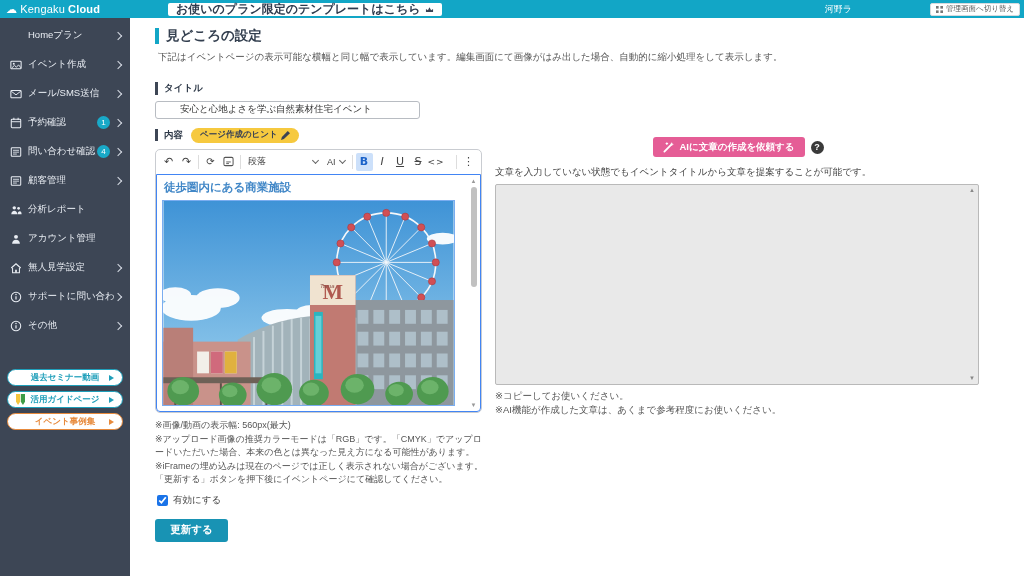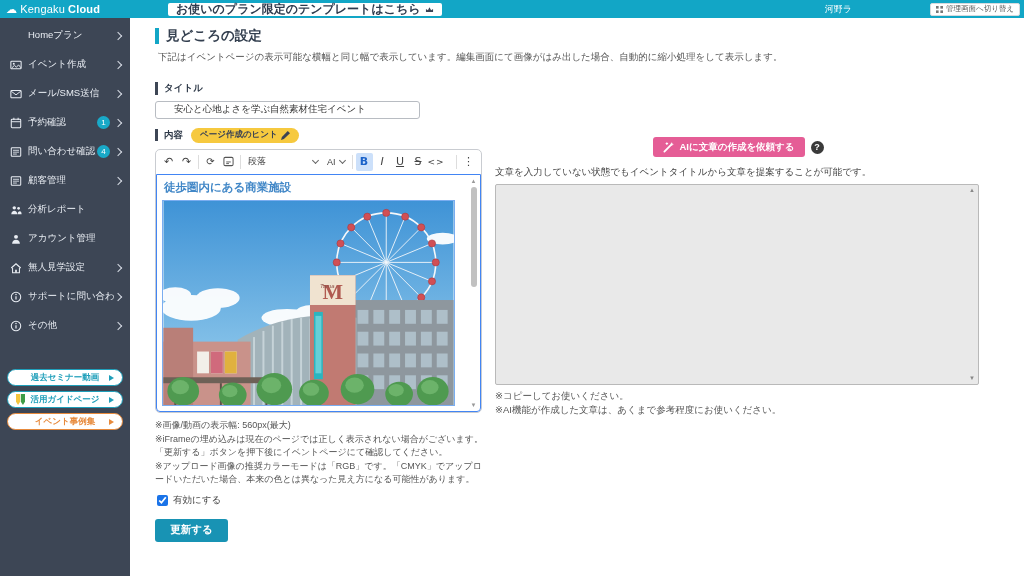--- a/index.html
+++ b/index.html
@@ -53,21 +53,21 @@
     border-left:4px solid #12a6c6; padding-left:7px; line-height:1.2; }
   .page-desc { font-size:9.5px; color:#555; margin:7px 0 0 3px; }
 
   .form-row { display:flex; margin-top:18px; }
   .col-left { width:332px; flex:none; }
   .col-right { width:487px; margin-left:8px; margin-top:55px; }
 
   .field-label { font-size:9.5px; font-weight:bold; color:#2f3a49;
     border-left:3px solid #3d4655; padding-left:6px; line-height:1.3; }
   .title-input { margin-top:6px; width:265px; height:18px; border:1px solid #b8bcc2;
-    border-radius:3px; font-size:9.5px; color:#333; padding:0 18px;
+    border-radius:3px; font-size:9.5px; color:#333; padding:0 24px;
     font-family:Liberation Sans, sans-serif; }
   .content-row { display:flex; align-items:center; gap:8px; margin-top:9px; }
   .hint-pill { background:#f6c93f; border:none; border-radius:9px; height:15px;
     padding:0 9px; font-size:8.5px; font-weight:bold; color:#3a4254; cursor:pointer;
     display:flex; align-items:center; gap:3px; }
 
   
   .editor { margin-top:6px; width:327px; border:1px solid #c9ccd1; border-radius:5px;
     background:#fff; }
   .toolbar { height:24px; display:flex; align-items:center; padding:0 4px; gap:1px; }
@@ -504,22 +504,22 @@
           <div class="escroll">
             <div class="arr">▲</div>
             <div class="thumb"></div>
             <div class="arr down">▼</div>
           </div>
         </div>
       </div>
 
       <div class="notes">
         <div>※画像/動画の表示幅: 560px(最大)</div>
+        <div>※アップロード画像の推奨カラーモードは「RGB」です。「CMYK」でアップロードいただいた場合、本来の色とは異なった見え方になる可能性があります。</div>
         <div>※iFrameの埋め込みは現在のページでは正しく表示されない場合がございます。「更新する」ボタンを押下後にイベントページにて確認してください。</div>
-        <div>※アップロード画像の推奨カラーモードは「RGB」です。「CMYK」でアップロードいただいた場合、本来の色とは異なった見え方になる可能性があります。</div>
       </div>
 
       <label class="check-row">
         <input type="checkbox" id="enable-check" checked="" style="">
         <span>有効にする</span>
       </label>
 
       <button class="update-btn">更新する</button>
       <br>
       

